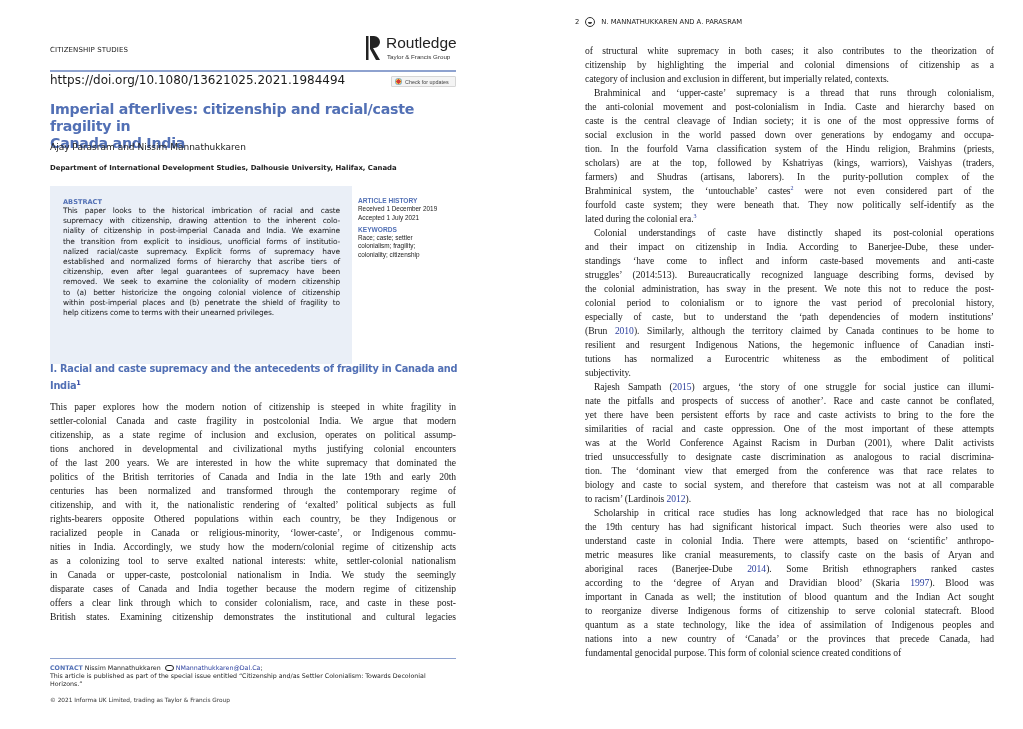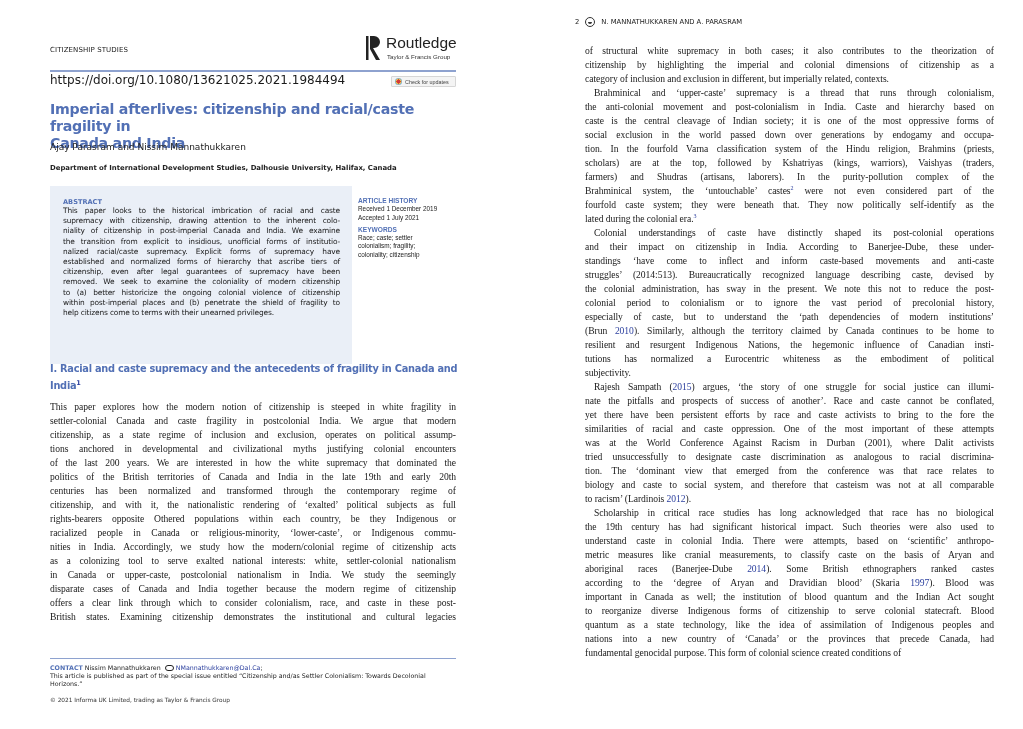--- a/index.html
+++ b/index.html
@@ -180,21 +180,21 @@
         <span class="line">scholars) are at the top, followed by Kshatriyas (kings, warriors), Vaishyas (traders,</span>
         <span class="line">farmers) and Shudras (artisans, laborers). In the purity-pollution complex of the</span>
         <span class="line">Brahminical system, the ‘untouchable’ castes<sup>2</sup> were not even considered part of the</span>
         <span class="line">fourfold caste system; they were beneath that. They now politically self-identify as the</span>
         <span class="line last">lated during the colonial era.<sup>3</sup></span>
       </div>
       <div>
         <span class="line indent">Colonial understandings of caste have distinctly shaped its post-colonial operations</span>
         <span class="line">and their impact on citizenship in India. According to Banerjee-Dube, these under-</span>
         <span class="line">standings ‘have come to inflect and inform caste-based movements and anti-caste</span>
-        <span class="line">struggles’ (2014:513). Bureaucratically recognized language describing caste, devised by</span>
+        <span class="line">struggles’ (2014:513). Bureaucratically recognized language describing forms, devised by</span>
         <span class="line">the colonial administration, has sway in the present. We note this not to reduce the post-</span>
         <span class="line">colonial period to colonialism or to ignore the vast period of precolonial history,</span>
         <span class="line">especially of caste, but to understand the ‘path dependencies of modern institutions’</span>
         <span class="line">(Brun <span class="link">2010</span>). Similarly, although the territory claimed by Canada continues to be home to</span>
         <span class="line">resilient and resurgent Indigenous Nations, the hegemonic influence of Canadian insti-</span>
         <span class="line">tutions has normalized a Eurocentric whiteness as the embodiment of political</span>
         <span class="line last">subjectivity.</span>
       </div>
       <div>
         <span class="line indent">Rajesh Sampath (<span class="link">2015</span>) argues, ‘the story of one struggle for social justice can illumi-</span>

